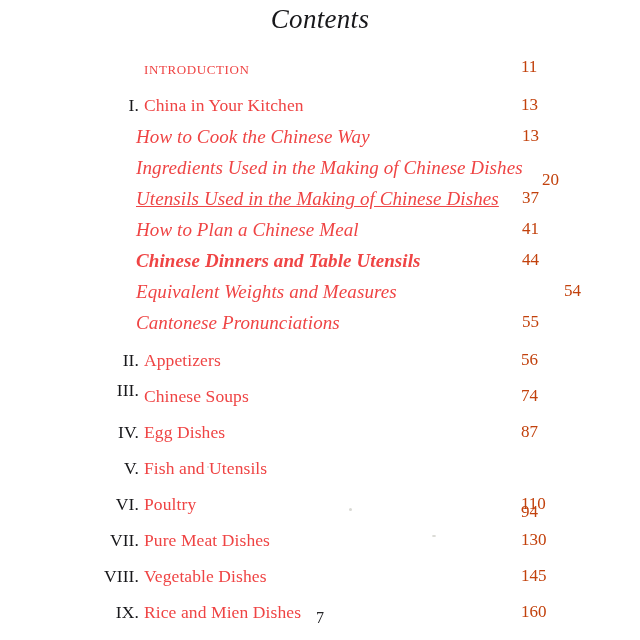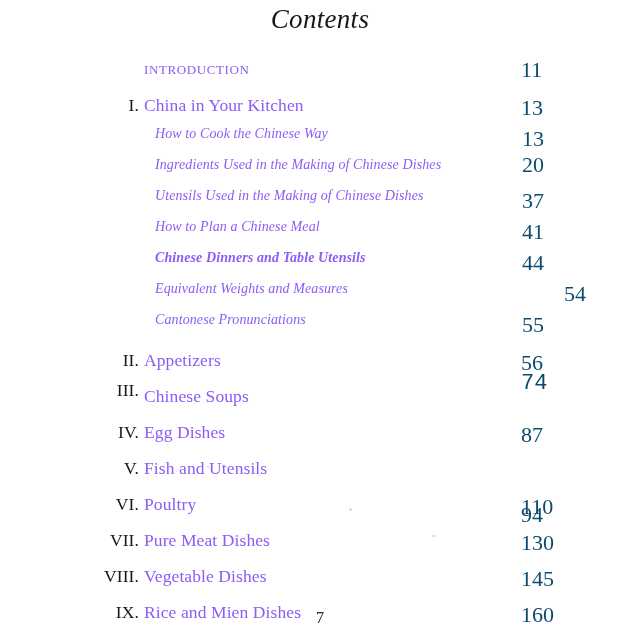--- a/index.html
+++ b/index.html
@@ -63,31 +63,31 @@
     color: #18181b;
   }
 
   
   .label {
     position: absolute;
     left: 144px;
     top: 0;
     white-space: nowrap;
     font-size: 17.5px;
-    color: #8b5cf6;
+    color: #ef4444;
   }
 
   
   .pnum {
     position: absolute;
     left: 521px;
     top: 0;
     white-space: nowrap;
-    font-size: 22px;
-    color: #0c4a6e;
+    font-size: 17px;
+    color: #c2410c;
   }
 
   
   .row.front .label {
     font-variant: small-caps;
     text-transform: lowercase;
     font-size: 19px;
     letter-spacing: 0.6px;
   }
   .row.front .label::first-letter {
@@ -96,23 +96,23 @@
 
   
   .row.chapter .label,
   .row.chapter .num {
     font-size: 17.5px;
     letter-spacing: 0.1px;
   }
 
   
   .row.sub .label {
-    left: 155px;
+    left: 136px;
     font-style: italic;
-    font-size: 14px;
+    font-size: 19px;
     letter-spacing: 0.1px;
   }
   .row.sub .pnum {
     left: 522px;
   }
 
   
   .folio {
     position: absolute;
     top: 609px;
@@ -150,25 +150,25 @@
         <span class="pnum" style="top: 51px;">13</span>
       </div>
       <div class="row sub">
         <span class="num" style="top: 82px;"></span>
         <span class="label" style="top: 82px;">How to Cook the Chinese Way</span>
         <span class="pnum" style="top: 82px;">13</span>
       </div>
       <div class="row sub">
         <span class="num" style="top: 113px;"></span>
         <span class="label" style="top: 113px;">Ingredients Used in the Making of Chinese Dishes</span>
-        <span class="pnum" style="top: 108px;">20</span>
+        <span class="pnum" style="top: 126px; margin-left: 20px;">20</span>
       </div>
       <div class="row sub">
         <span class="num" style="top: 144px;"></span>
-        <span class="label" style="top: 144px;">Utensils Used in the Making of Chinese Dishes</span>
+        <span class="label" style="top: 144px; text-decoration: underline;">Utensils Used in the Making of Chinese Dishes</span>
         <span class="pnum" style="top: 144px;">37</span>
       </div>
       <div class="row sub">
         <span class="num" style="top: 175px;"></span>
         <span class="label" style="top: 175px;">How to Plan a Chinese Meal</span>
         <span class="pnum" style="top: 175px;">41</span>
       </div>
       <div class="row sub">
         <span class="num" style="top: 206px;"></span>
         <span class="label" style="top: 206px; font-weight: bold;">Chinese Dinners and Table Utensils</span>
@@ -185,21 +185,21 @@
         <span class="pnum" style="top: 268px;">55</span>
       </div>
       <div class="row chapter">
         <span class="num" style="top: 306px;">II.</span>
         <span class="label" style="top: 306px;">Appetizers</span>
         <span class="pnum" style="top: 306px;">56</span>
       </div>
       <div class="row chapter">
         <span class="num" style="top: 336px;">III.</span>
         <span class="label" style="top: 342px;">Chinese Soups</span>
-        <span class="pnum" style="top: 327px; font-family: Liberation Mono, monospace;">74</span>
+        <span class="pnum" style="top: 342px;">74</span>
       </div>
       <div class="row chapter">
         <span class="num" style="top: 378px;">IV.</span>
         <span class="label" style="top: 378px;">Egg Dishes</span>
         <span class="pnum" style="top: 378px;">87</span>
       </div>
       <div class="row chapter">
         <span class="num" style="top: 414px;">V.</span>
         <span class="label" style="top: 414px;">Fish and Utensils</span>
         <span class="pnum" style="top: 414px; margin-top: 44px;">94</span>

